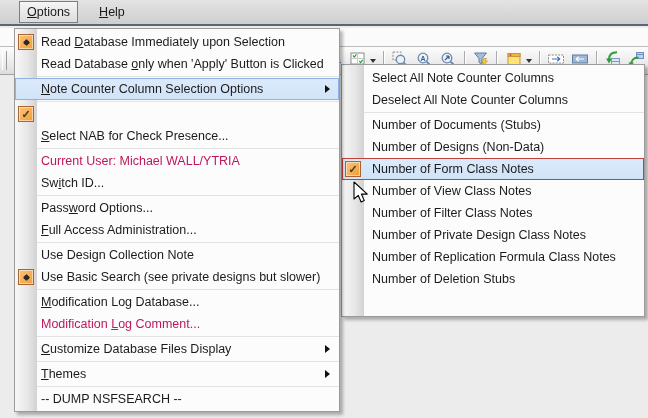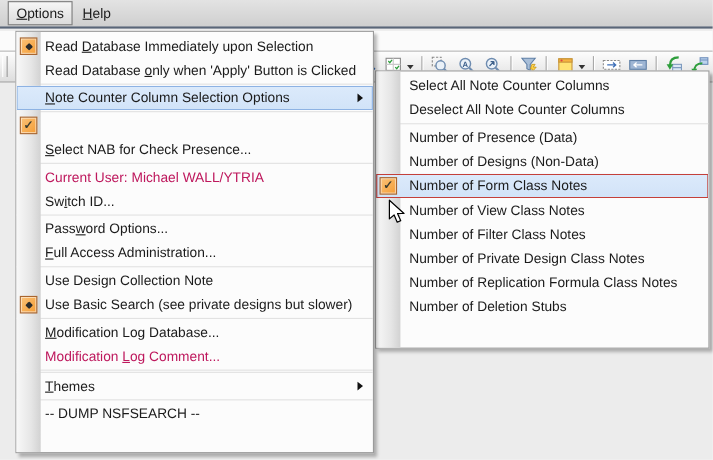--- a/index.html
+++ b/index.html
@@ -4,21 +4,21 @@
 <style>
   html,body{margin:0;padding:0;}
   body{font-family:"Liberation Sans", sans-serif; font-size:12.5px; color:#1b1b1b;}
   #screen{position:relative;width:648px;height:418px;background:#ececec;overflow:hidden;}
 
   
   .menubar{position:absolute;left:0;top:0;width:648px;height:26px;
     background:linear-gradient(#e3e3e3,#cfcfcf);
     border-bottom:2px solid #5a6678;
     display:flex;align-items:stretch;padding-left:7px;box-sizing:border-box;}
-  .mb-item{display:flex;align-items:center;padding:0 8px;margin:1px 1px 1px 0;cursor:default;}
+  .mb-item{display:flex;align-items:center;padding:0 8px;margin:1px 1px 1px 12px;cursor:default;}
   .mb-item.open{border:1px solid #7e7e7e;background:linear-gradient(#f6f6f6,#dcdcdc);padding:0 7px;}
   .mn{text-decoration:underline;}
 
   
   .band{position:absolute;left:0;top:28px;width:648px;height:18px;background:#fbfbfb;}
   .toolbar{position:absolute;left:0;top:46px;width:648px;height:29px;box-sizing:border-box;
     background:linear-gradient(#fdfdfd,#ececec 55%,#dddddd);
     border-top:1px solid #bcbcbc;border-bottom:1px solid #a2a2a2;
     display:flex;align-items:center;}
   .tb-grip{width:3px;height:19px;margin-left:2px;border-left:1px solid #fff;border-right:1px solid #9a9a9a;}
@@ -233,20 +233,25 @@
       <div class="sep"></div>
       <div class="mi">
         <span class="ic"></span>
         <span class="lab"><span></span><span class="mn">M</span><span>odification Log Database...</span></span>
       </div>
       <div class="mi dis">
         <span class="ic"></span>
         <span class="lab"><span>Modification </span><span class="mn">L</span><span>og Comment...</span></span>
       </div>
       <div class="sep"></div>
+      <div class="mi">
+        <span class="ic"></span>
+        <span class="lab"><span></span><span class="mn">C</span><span>ustomize Database Files Display</span></span>
+        <span class="sub-arrow"></span>
+      </div>
       <div class="sep"></div>
       <div class="mi">
         <span class="ic"></span>
         <span class="lab"><span></span><span class="mn">T</span><span>hemes</span></span>
         <span class="sub-arrow"></span>
       </div>
       <div class="sep"></div>
       <div class="mi">
         <span class="ic"></span>
         <span class="lab">-- DUMP NSFSEARCH --</span>
@@ -260,21 +265,21 @@
         <span class="ic"></span>
         <span class="lab">Select All Note Counter Columns</span>
       </div>
       <div class="mi">
         <span class="ic"></span>
         <span class="lab">Deselect All Note Counter Columns</span>
       </div>
       <div class="sep"></div>
       <div class="mi">
         <span class="ic"></span>
-        <span class="lab">Number of Presence (Data)</span>
+        <span class="lab">Number of Documents (Stubs)</span>
       </div>
       <div class="mi">
         <span class="ic"></span>
         <span class="lab">Number of Designs (Non-Data)</span>
       </div>
       <div class="mi sel">
         <span class="ic">
           <span class="chkbox">
             <span class="chk">✓</span>
           </span>

